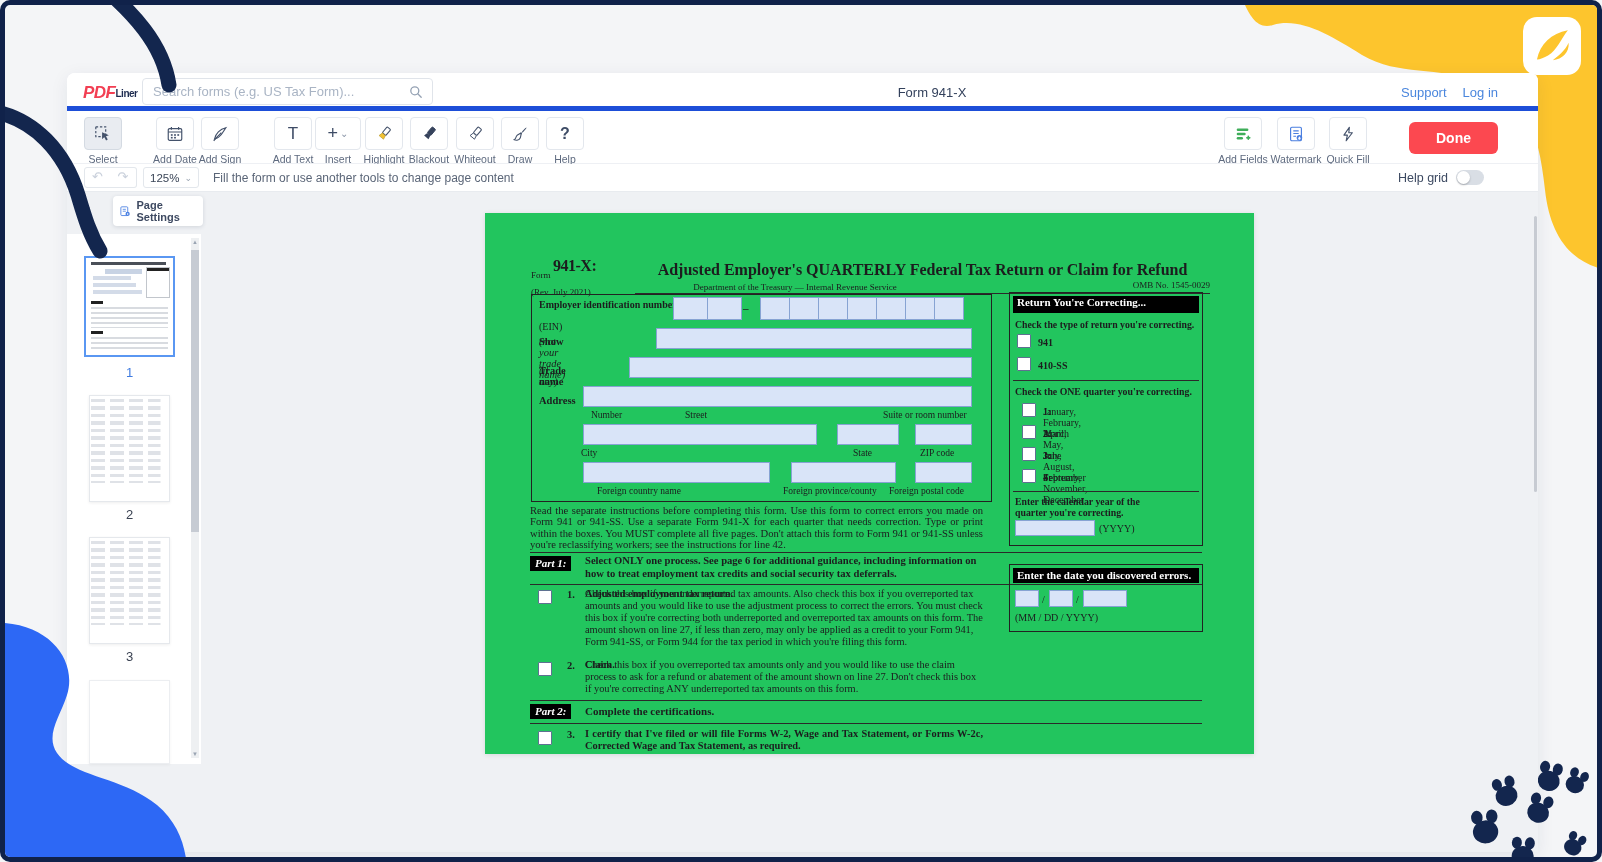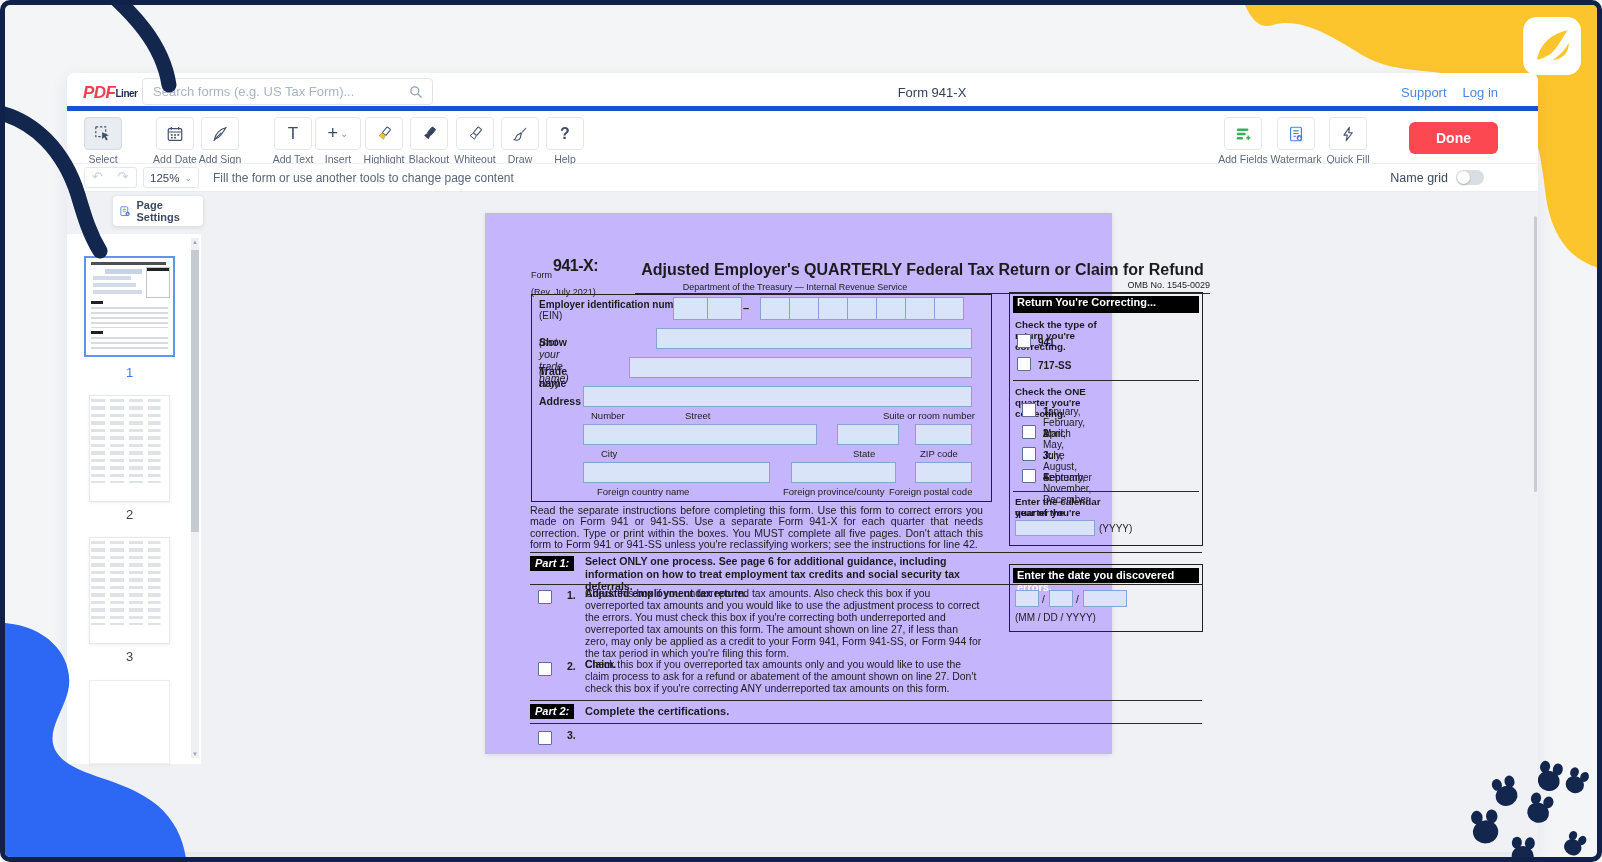--- a/index.html
+++ b/index.html
@@ -75,21 +75,21 @@
   .mini-table { background-image:
       repeating-linear-gradient(90deg, transparent 0 14px, #fff 14px 19px),
       repeating-linear-gradient(180deg, #dfe2e7 0 3.5px, rgba(255,255,255,0) 3.5px 7.5px);
     background-position:6% 14%; background-size:88% 80%; background-repeat:no-repeat; }
   .tscroll { position:absolute; right:2px; top:4px; width:8px; height:520px; background:#eef0f2; }
   .tscroll .arr { position:absolute; width:8px; text-align:center; font-size:6px; color:#9aa4b2; }
   .tscroll .arr-up { top:1px; } .tscroll .arr-dn { bottom:1px; }
   .tscroll .tthumb { position:absolute; left:0; top:12px; width:8px; height:282px; background:#c6cbd3; cursor:grab; }
 
   
-  .doc-page { position:absolute; left:418px; top:21px; width:627px; height:541px; background:#c4b5fd; box-shadow:0 1px 5px rgba(0,0,0,.10); color:#1c1c1e; }
+  .doc-page { position:absolute; left:418px; top:21px; width:769px; height:541px; background:#22c55e; box-shadow:0 1px 5px rgba(0,0,0,.10); color:#1c1c1e;font-family:Liberation Serif, serif; }
   .doc-page * { position:absolute; }
   .doc-vscroll { position:absolute; left:1467px; top:24px; width:3px; height:276px; background:#c7cbd2; border-radius:2px; cursor:grab; }
 
   .f9 { font-size:9px; } .f95 { font-size:9.5px; } .f10 { font-size:10px; }
   .fb { font-weight:bold; }
   .finput { background:#d9e4f8; border:1px solid #87a3d3; height:21px; cursor:text; }
   .fcell { background:#d9e4f8; border:1px solid #87a3d3; height:23px; display:inline-block; position:static !important; margin-right:-1px; cursor:text; }
   .fcb { width:14px; height:14px; background:#fff; border:1.5px solid #5f7191; border-radius:1px; cursor:pointer; }
   .fhr { height:1px; background:#2a2a2a; }
   .ftag { background:#000; color:#fff; font-weight:bold; font-size:11px; padding:1px 5px 2px; font-style:italic; }
@@ -274,21 +274,21 @@
 
     <div class="app-subbar">
       <div class="ur-box undo"><span>↶</span></div>
       <div class="ur-box redo"><span>↷</span></div>
       <div class="zoom-box">
         <span>125%</span>
         <span class="chev">⌄</span>
       </div>
       <div class="hint">Fill the form or use another tools to change page content</div>
       <div class="showgrid">
-        <span class="showgrid-label">Name grid</span>
+        <span class="showgrid-label">Help grid</span>
         <div class="toggle">
             <div class="knob"></div>
           </div>
       </div>
     </div>
 
     <div class="app-canvas">
 
       <div class="panel-back"><span>‹</span></div>
       <div class="ps-tab">
@@ -339,21 +339,21 @@
         <span class="fb" style="left:68px;top:44px;font-size:16px;letter-spacing:-0.5px">941-X:</span>
         <span class="f9" style="left:46px;top:74px">(Rev. July 2021)</span>
         <div class="fb" style="left:150px;top:48px;width:575px;text-align:center;font-size:16px">Adjusted Employer's QUARTERLY Federal Tax Return or Claim for Refund</div>
         <div class="f9" style="left:80px;top:69px;width:460px;text-align:center">Department of the Treasury — Internal Revenue Service</div>
         <div class="f9" style="left:605px;top:67px;width:120px;text-align:right">OMB No. 1545-0029</div>
         <div class="fhr" style="left:150px;top:80px;width:575px"></div>
 
         <div class="rbox" style="left:46px;top:81px;width:461px;height:208px"></div>
 
         <span class="fb f10" style="left:54px;top:86px">Employer identification number</span>
-        <span class="f10" style="left:54px;top:97px">(EIN)</span>
+        <span class="f10" style="left:54px;top:108px">(EIN)</span>
         <div style="left:188px;top:84px;white-space:nowrap">
           <span class="fcell" style="width:35px"></span><span class="fcell" style="width:35px"></span>
         </div>
         <span class="fb" style="left:258px;top:89px;font-size:11px">–</span>
         <div style="left:275px;top:84px;white-space:nowrap">
           <span class="fcell" style="width:30px"></span><span class="fcell" style="width:30px"></span><span class="fcell" style="width:30px"></span><span class="fcell" style="width:30px"></span><span class="fcell" style="width:30px"></span><span class="fcell" style="width:30px"></span><span class="fcell" style="width:30px"></span>
         </div>
 
         <span style="left:54px;top:123px;font-size:10.5px">
             <b>Show</b> 
@@ -369,38 +369,38 @@
 
         <span class="fb" style="left:54px;top:182px;font-size:10.5px">Address</span>
         <div class="finput" style="left:98px;top:173px;width:389px"></div>
         <span class="f95" style="left:106px;top:197px">Number</span>
         <span class="f95" style="left:200px;top:197px">Street</span>
         <span class="f95" style="left:398px;top:197px">Suite or room number</span>
 
         <div class="finput" style="left:98px;top:211px;width:234px"></div>
         <div class="finput" style="left:352px;top:211px;width:62px"></div>
         <div class="finput" style="left:430px;top:211px;width:57px"></div>
-        <span class="f95" style="left:116px;top:235px">City</span>
+        <span class="f95" style="left:96px;top:235px">City</span>
         <span class="f95" style="left:368px;top:235px">State</span>
         <span class="f95" style="left:435px;top:235px">ZIP code</span>
 
         <div class="finput" style="left:98px;top:249px;width:187px"></div>
         <div class="finput" style="left:306px;top:249px;width:105px"></div>
         <div class="finput" style="left:430px;top:249px;width:57px"></div>
         <span class="f95" style="left:112px;top:273px">Foreign country name</span>
         <span class="f95" style="left:298px;top:273px">Foreign province/county</span>
         <span class="f95" style="left:404px;top:273px">Foreign postal code</span>
 
         <div class="rbox" style="left:524px;top:79px;width:194px;height:254px"></div>
         <div class="fblackbar" style="left:528px;top:83px;width:186px;height:17px;font-size:11px;padding:0 4px">Return You're Correcting...</div>
         <div class="fb" style="left:530px;top:106px;font-size:9.8px">Check the type of return you're correcting.</div>
         <div class="fcb" style="left:532px;top:121px"></div>
         <span class="fb f10" style="left:553px;top:124px">941</span>
         <div class="fcb" style="left:532px;top:144px"></div>
-        <span class="fb f10" style="left:553px;top:147px">717-SS</span>
+        <span class="fb f10" style="left:553px;top:147px">410-SS</span>
         <div class="fhr" style="left:528px;top:167px;width:186px"></div>
         <div class="fb" style="left:530px;top:173px;font-size:9.8px">Check the ONE quarter you're correcting.</div>
 
         <div class="fcb" style="left:537px;top:190px"></div>
         <span style="left:558px;top:193px;font-size:10px">
             <b>1:</b> 
             <span>January, February, March</span>
           </span>
         <div class="fcb" style="left:537px;top:212px"></div>
         <span style="left:558px;top:215px;font-size:10px">
@@ -445,20 +445,21 @@
             <span>Check this box if you overreported tax amounts only and you would like to use the claim process to ask for a refund or abatement of the amount shown on line 27. Don't check this box if you're correcting ANY underreported tax amounts on this form.</span>
           </div>
 
         <div class="fhr" style="left:45px;top:487px;width:672px"></div>
         <span class="ftag" style="left:45px;top:491px">Part 2:</span>
         <div class="fb" style="left:100px;top:492px;font-size:11px">Complete the certifications.</div>
         <div class="fhr" style="left:45px;top:510px;width:672px"></div>
 
         <div class="fcb" style="left:53px;top:518px"></div>
         <span class="fb" style="left:82px;top:516px;font-size:10.5px">3.</span>
+        <div class="fb jtext" style="left:100px;top:515px;width:398px;font-size:10.4px;line-height:11.5px">I certify that I've filed or will file Forms W-2, Wage and Tax Statement, or Forms W-2c, Corrected Wage and Tax Statement, as required.</div>
 
         <div class="rbox" style="left:524px;top:351px;width:194px;height:68px"></div>
         <div class="fblackbar" style="left:528px;top:355px;width:186px;height:15px;font-size:11px;padding:1px 4px">Enter the date you discovered errors.</div>
         <div class="finput" style="left:530px;top:377px;width:24px;height:17px"></div>
         <span class="f10" style="left:557px;top:381px">/</span>
         <div class="finput" style="left:564px;top:377px;width:24px;height:17px"></div>
         <span class="f10" style="left:591px;top:381px">/</span>
         <div class="finput" style="left:598px;top:377px;width:44px;height:17px"></div>
         <div class="f10" style="left:530px;top:399px">(MM / DD / YYYY)</div>
       </div>

